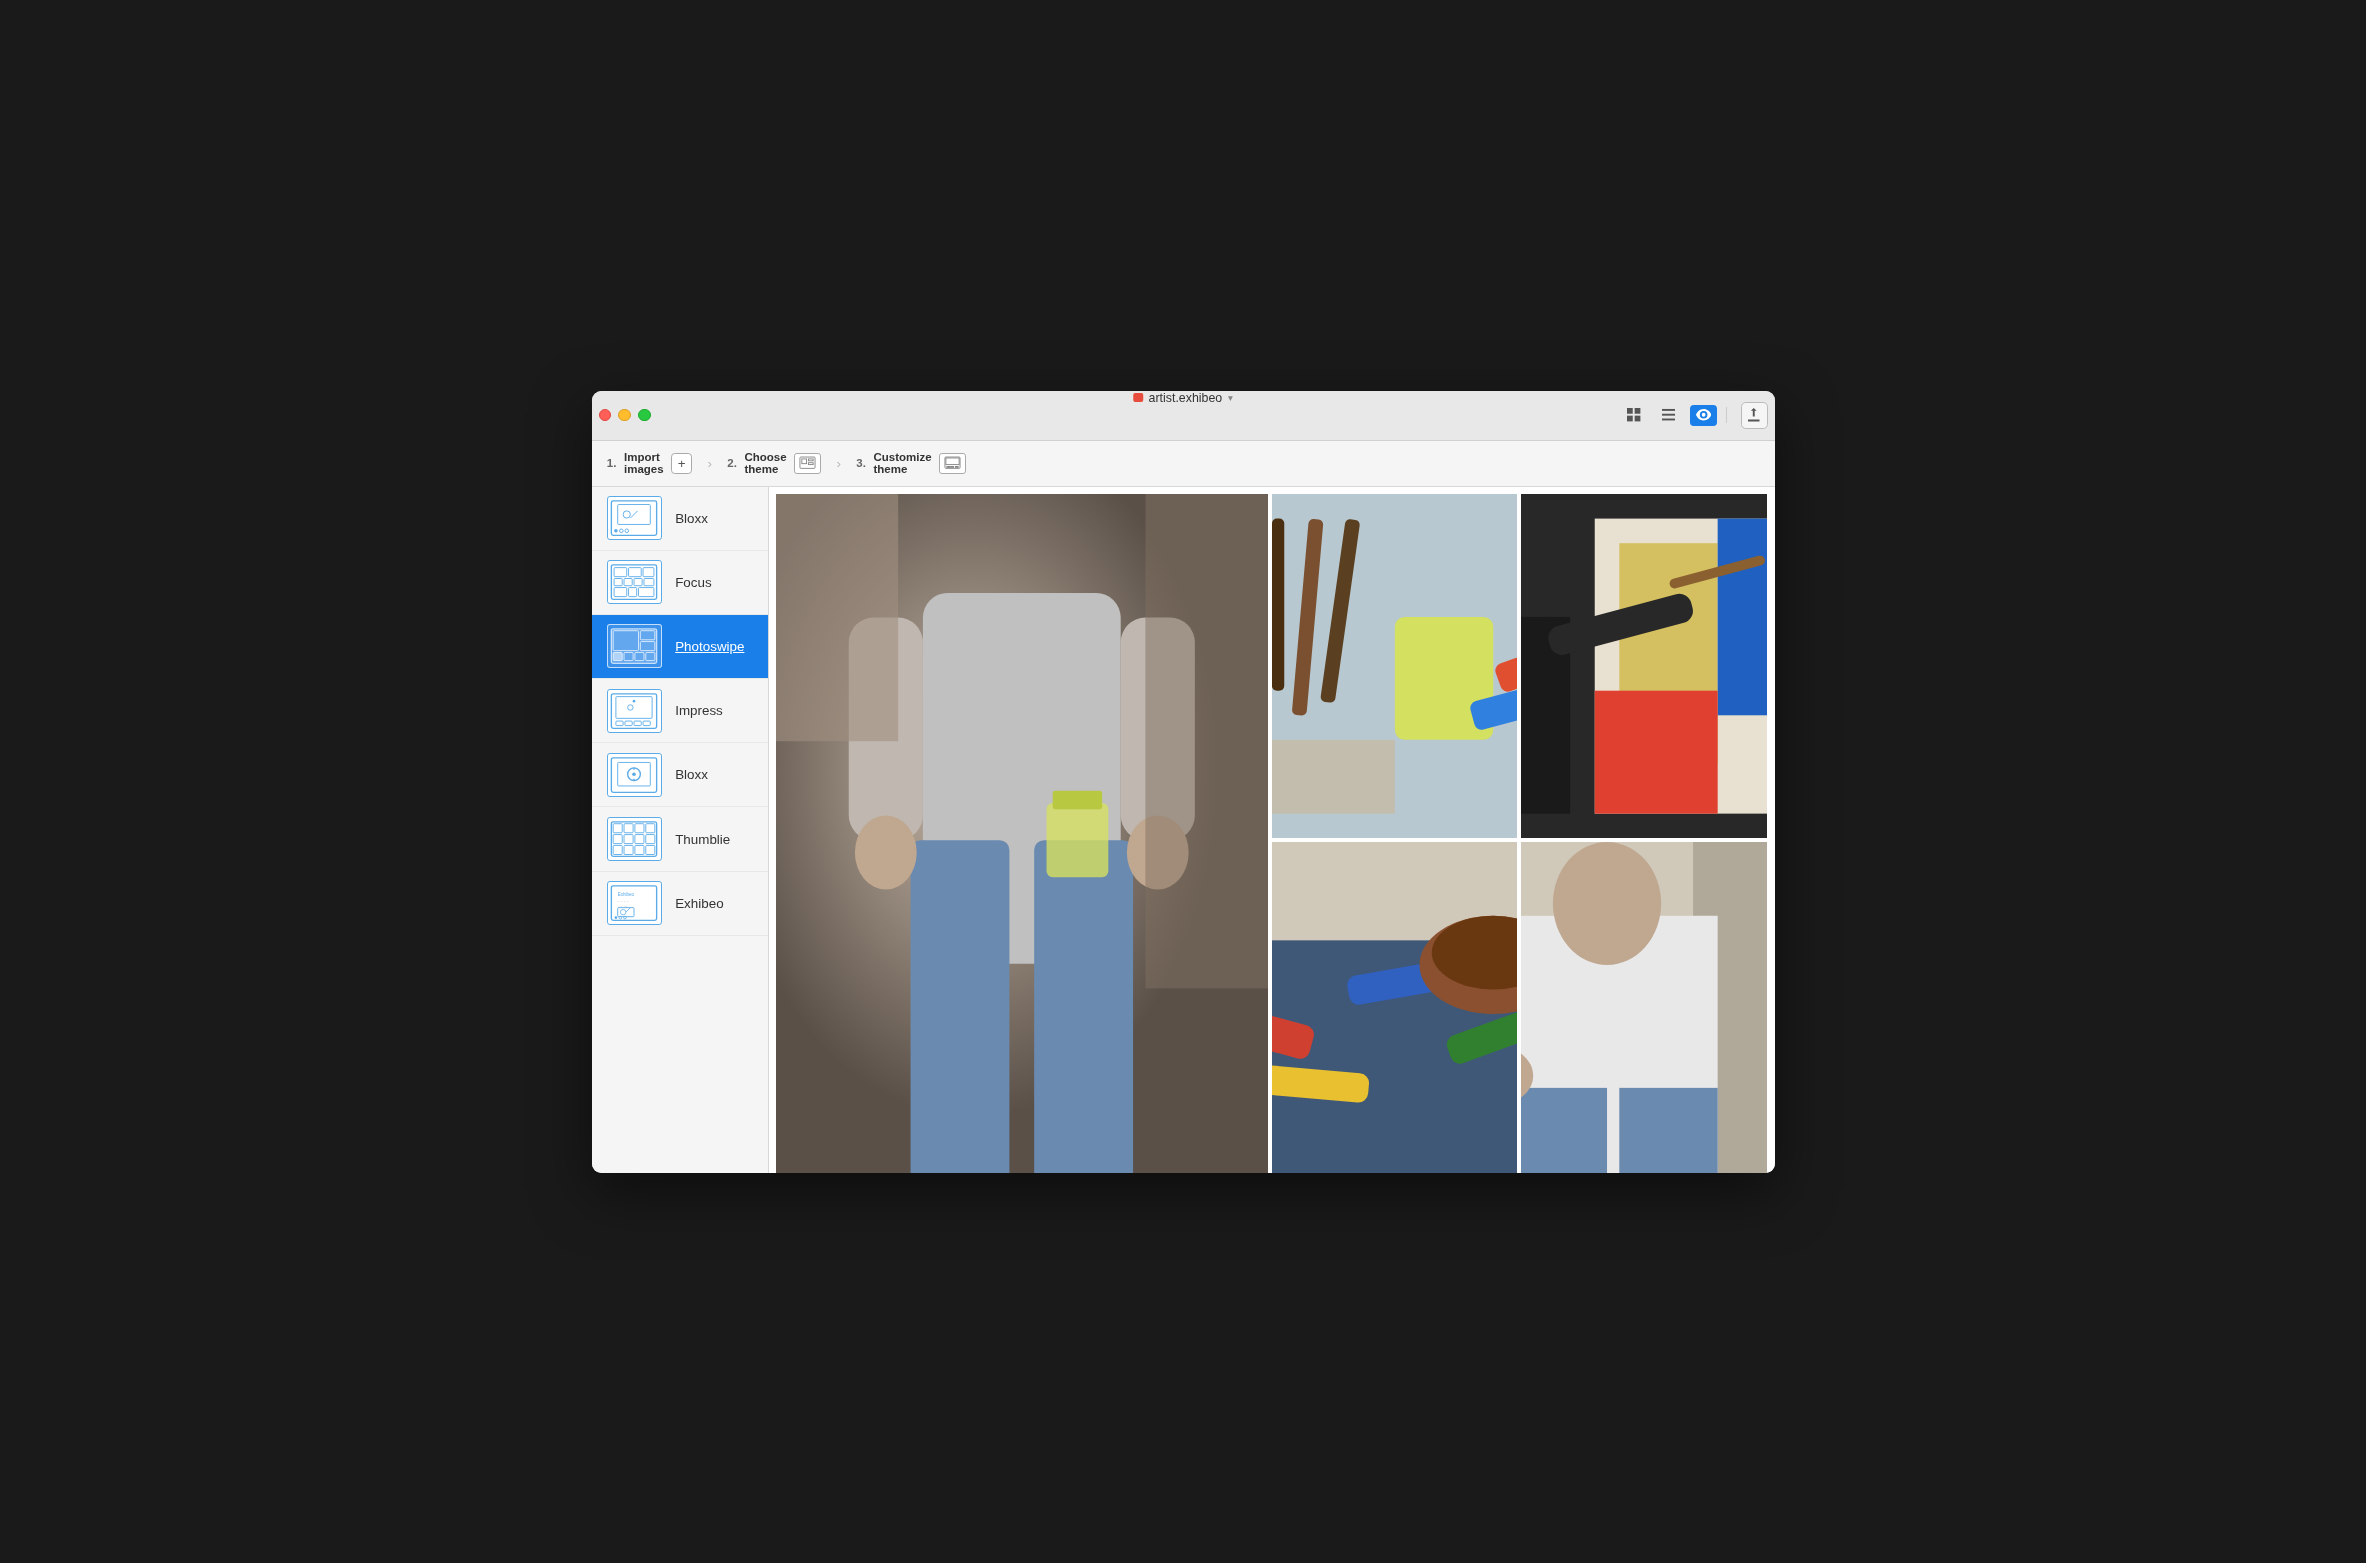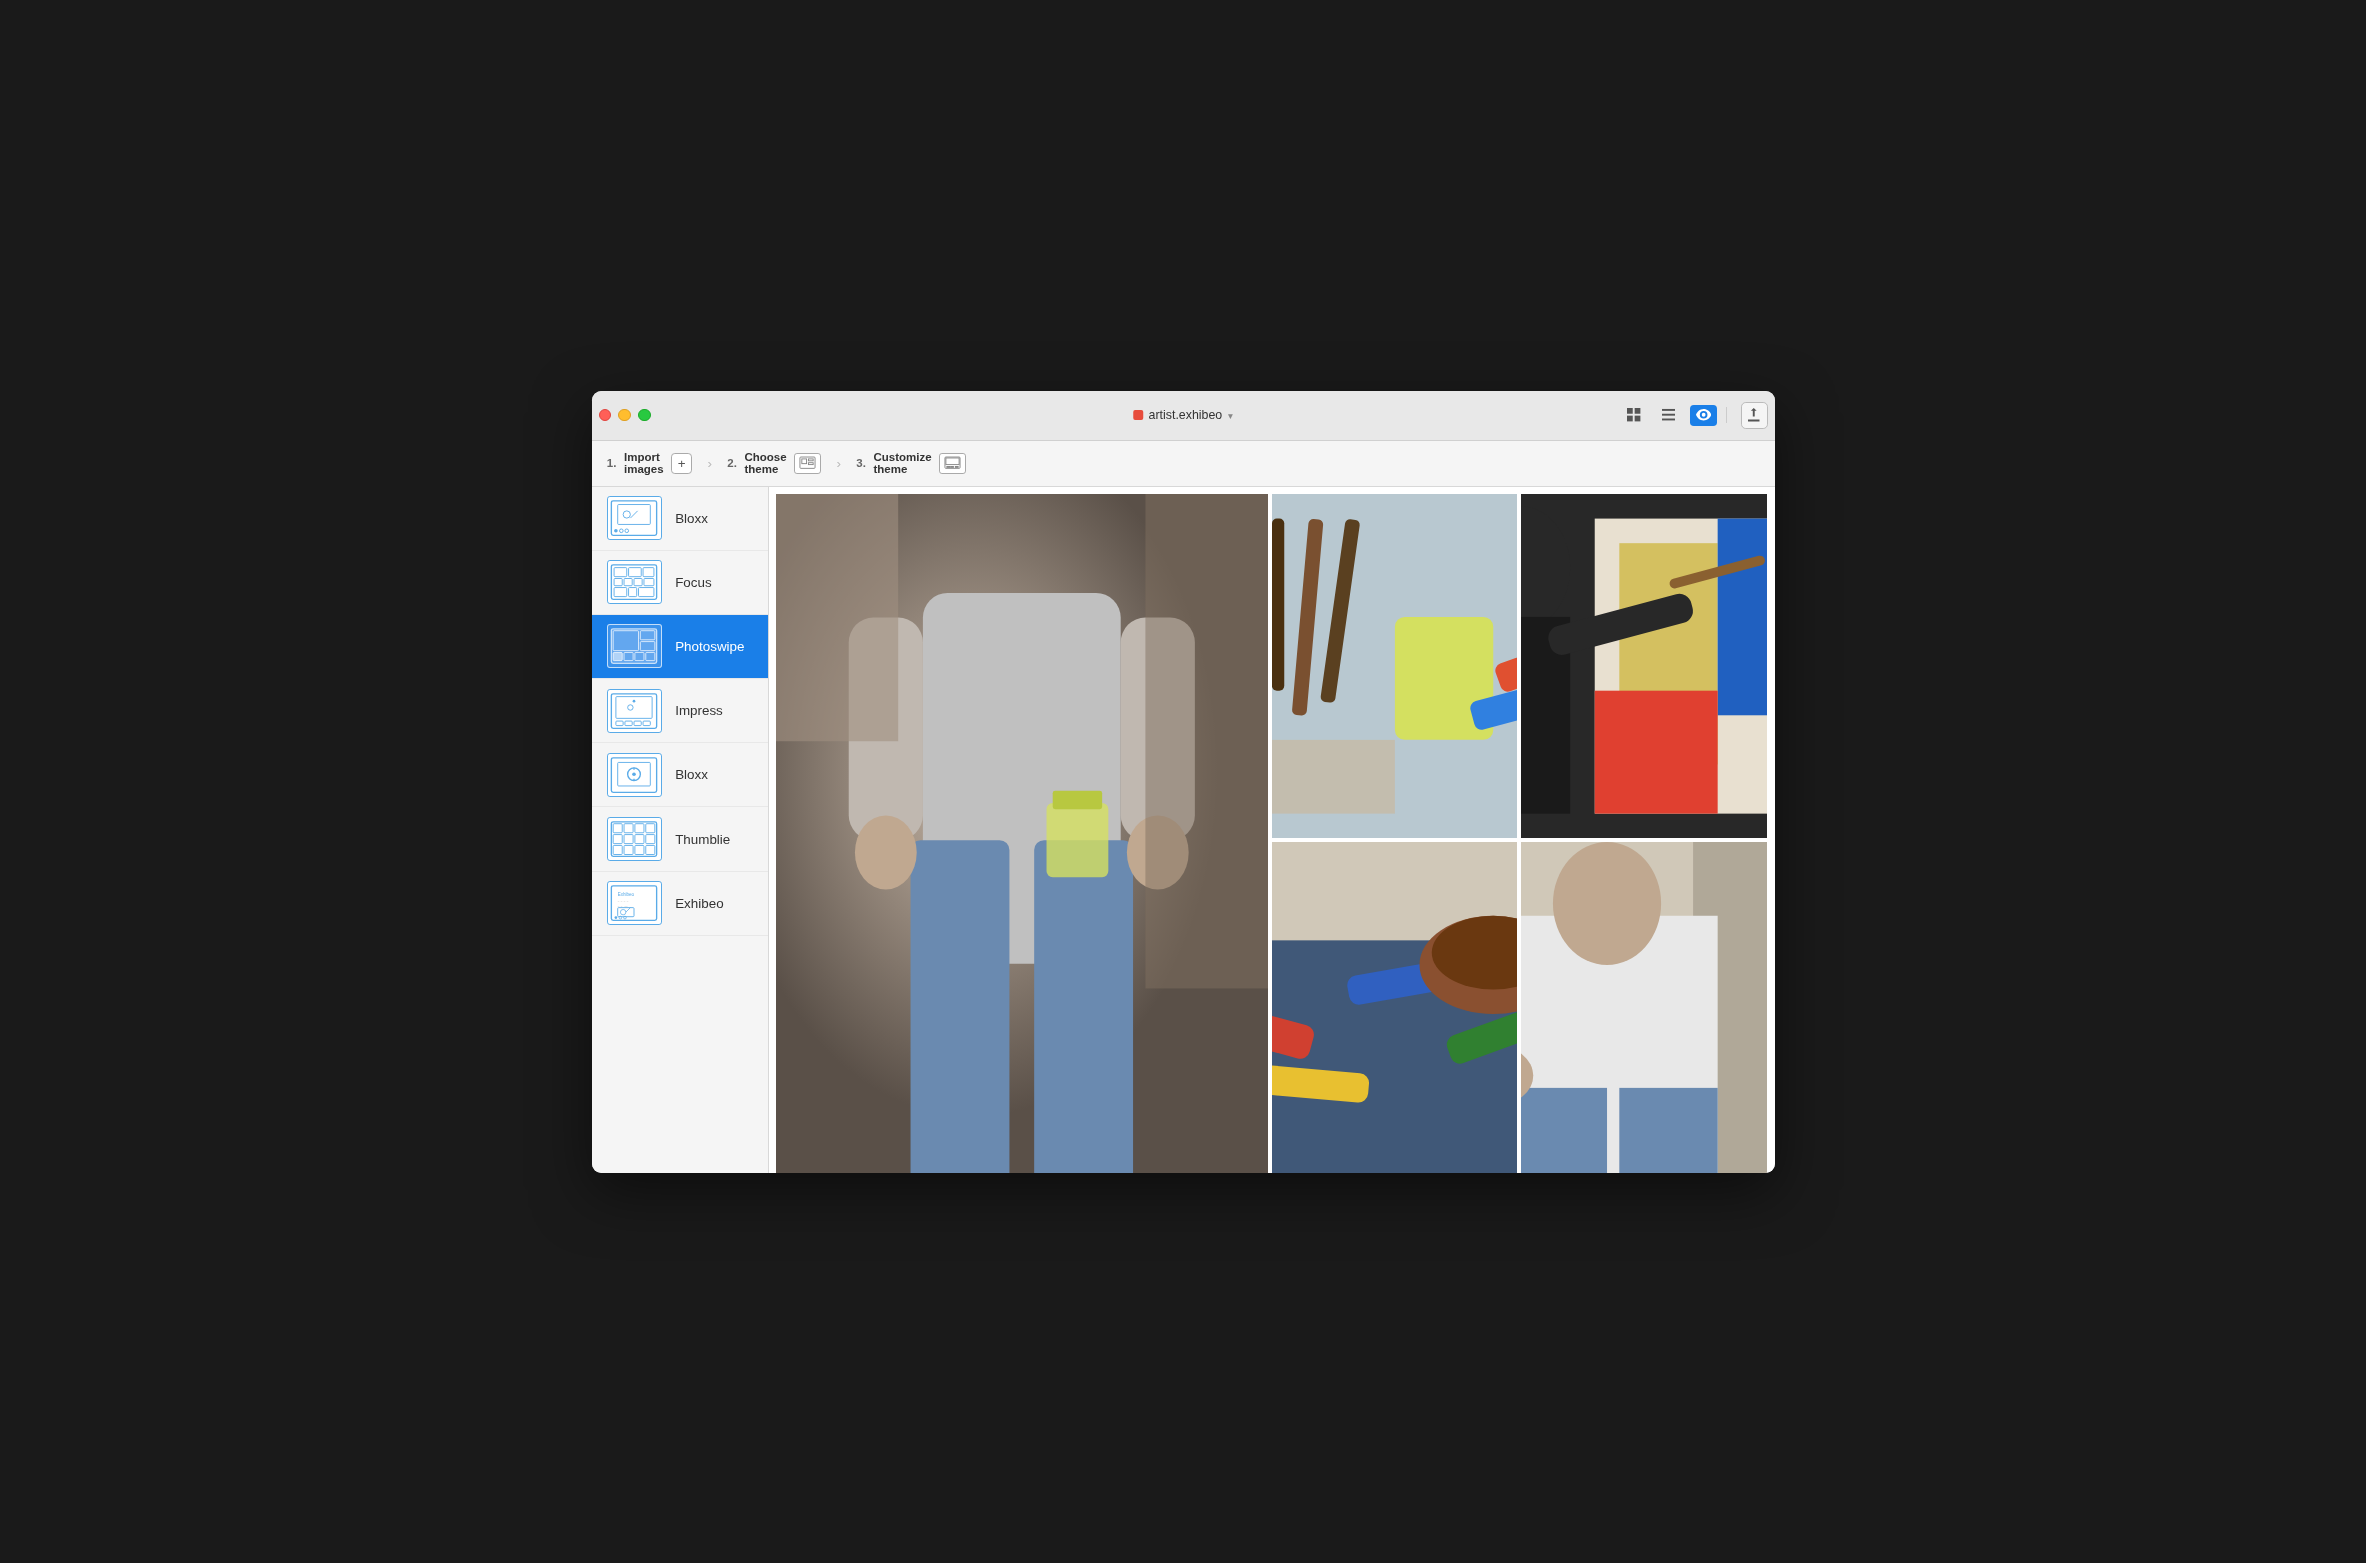--- a/index.html
+++ b/index.html
@@ -23,21 +23,20 @@
       display: flex;
       flex-direction: column;
     }
 
     
     .titlebar {
       height: 50px;
       background: #e8e8e8;
       border-bottom: 1px solid #d0d0d0;
       display: flex;
-      align-items: center;
       padding: 0 7px;
       position: relative;
       flex-shrink: 0;
       gap: 26px;
     }
 
     .traffic-lights {
       display: flex;
       gap: 7.6px;
       align-items: center;
@@ -210,20 +209,21 @@
       cursor: pointer;
       border-bottom: 1px solid #e8e8e8;
     }
 
     .sidebar-item.active {
       background: #1a7fe8;
     }
 
     .sidebar-item.active .sidebar-label {
       color: white;
+      text-decoration: underline;
     }
 
     .sidebar-label {
       font-size: 13.4px;
       color: #333;
       font-weight: 400;
     }
 
     .theme-icon {
       width: 55px;

